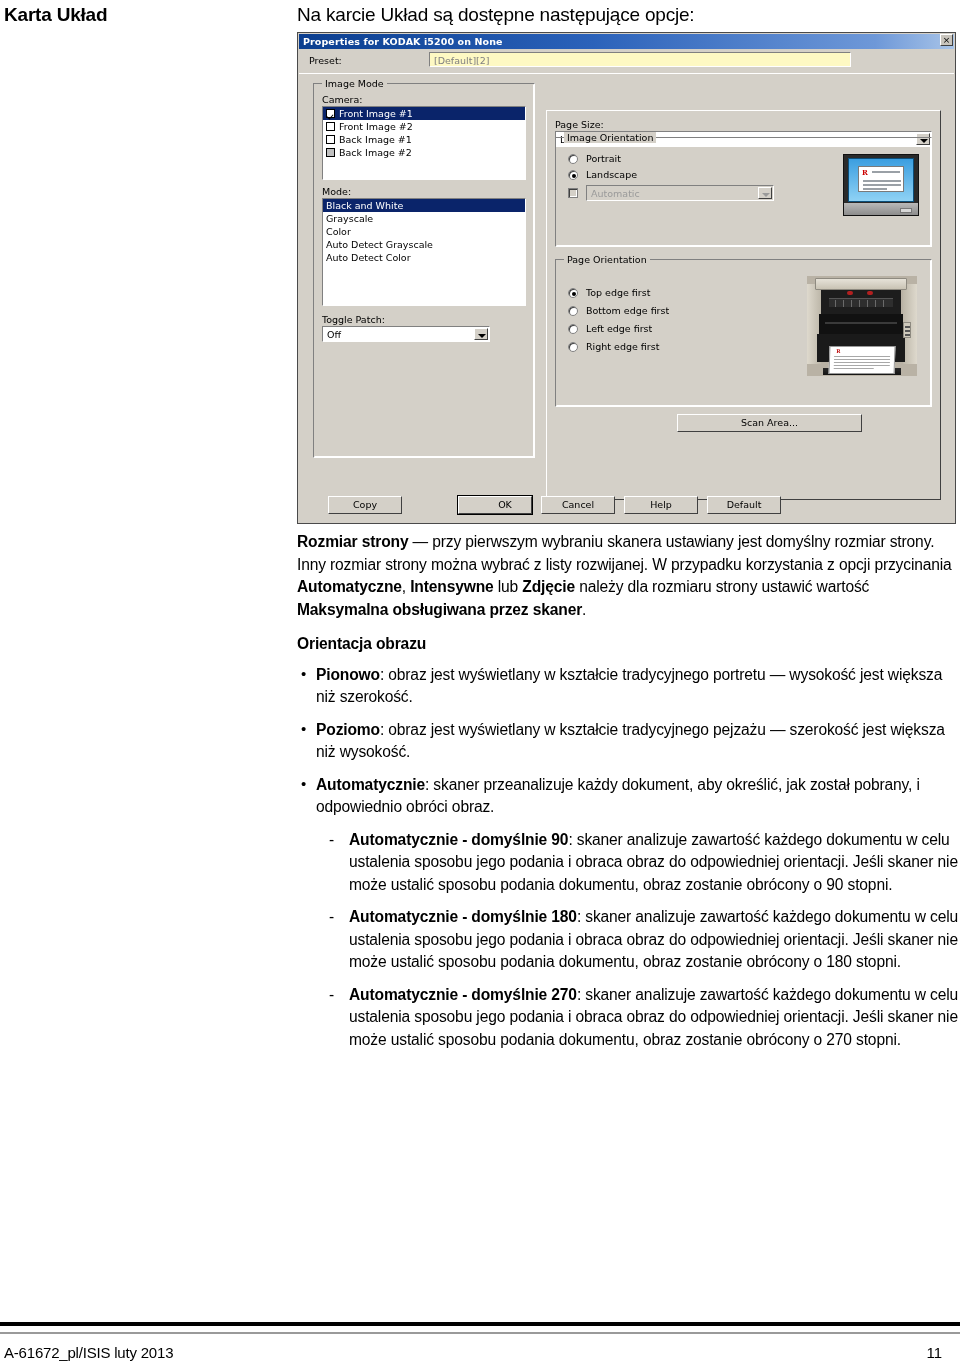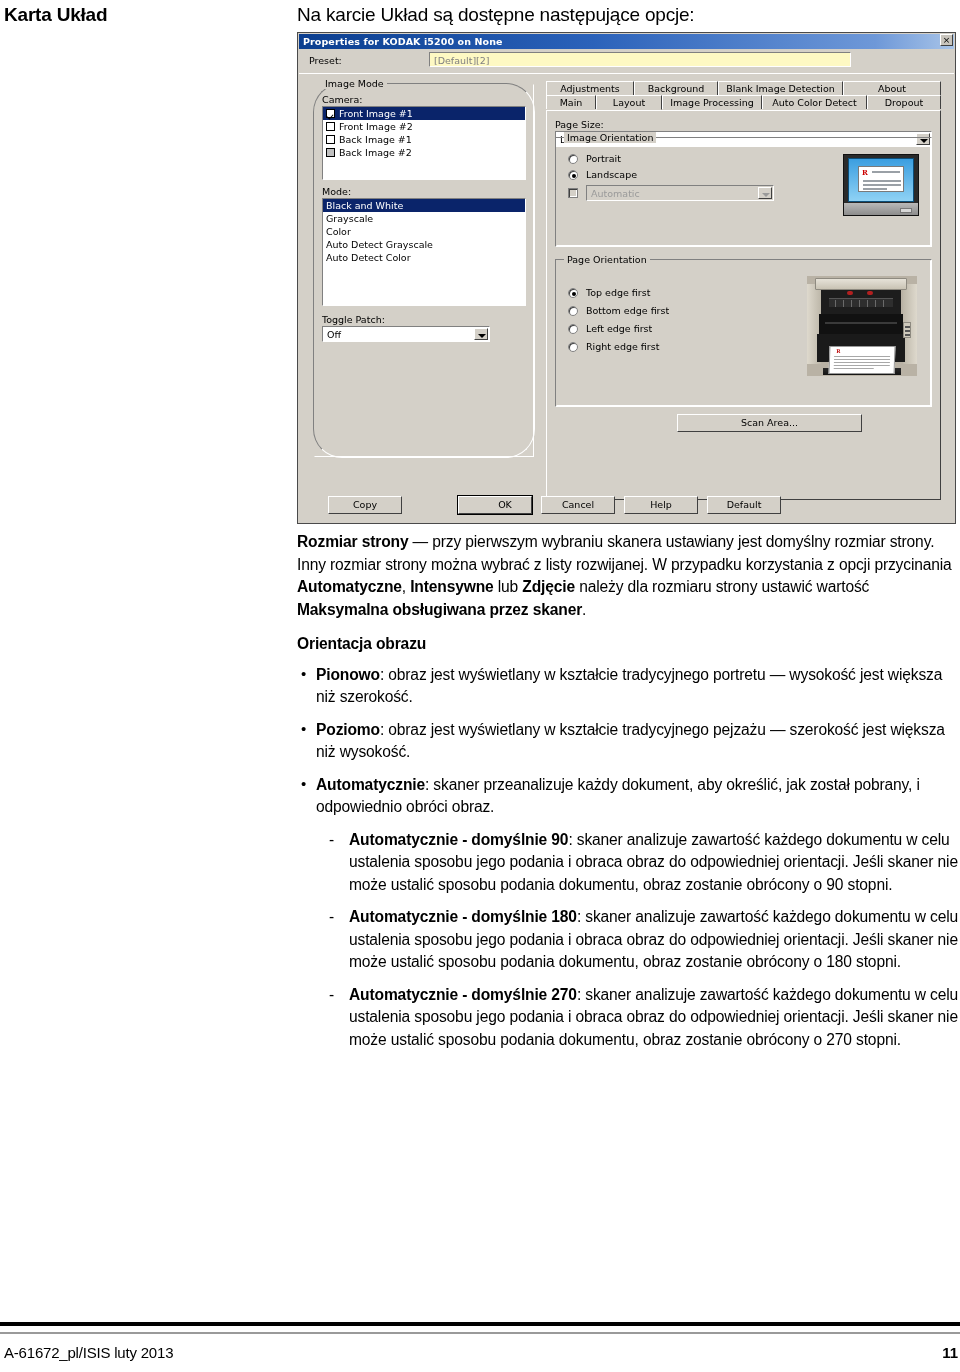--- a/index.html
+++ b/index.html
@@ -78,21 +78,21 @@
   .grp-inner {
     position:absolute; inset:0;
     border:1px solid #fff; border-left-color:transparent; border-top-color:transparent;
     pointer-events:none;
   }
   .grp-title {
     position:absolute; top:-6px; left:8px;
     background:#d4d0c8; padding:0 3px; font-size:9.5px;
   }
 
-  #grp-image-mode { left:15px; top:50px; width:222px; height:375px;border-radius:29px; }
+  #grp-image-mode { left:15px; top:50px; width:222px; height:375px; }
 
   .lbl { position:absolute; font-size:9.5px; }
 
   .listbox {
     position:absolute; background:#fff;
     border:1px solid #808080;
     border-right-color:#fff; border-bottom-color:#fff;
     overflow:hidden;
   }
   .list-item {
@@ -266,21 +266,21 @@
     background:#000;
     border-bottom:3px solid #fff;
   }
   .footer-rule2 {
     position:absolute; left:0; top:1332px; width:960px; height:2px; background:#9a9a9a;
   }
   .footer-left {
     position:absolute; left:4px; top:1344px; font-size:15px; letter-spacing:-0.2px;
   }
   .footer-right {
-    position:absolute; right:2px; top:1344px; font-size:15px; font-weight:bold;text-align:right;
+    position:absolute; right:18px; top:1344px; font-size:15px; font-weight:normal;text-align:right;
   }
 </style>
 </head>
 <body>
 
 <div class="page-head">
   <div class="chapter-title">Karta Układ</div>
   <div class="intro-line">Na karcie Układ są dostępne następujące opcje:</div>
 </div>
 
@@ -335,32 +335,20 @@
     </div>
 
     <span class="lbl" style="left:8px; top:230px;">Toggle Patch:</span>
 
     <div class="combo" style="left:8px; top:242px; width:168px;">
       <span class="cval">Off</span>
       <span class="carrow"></span>
     </div>
   </div>
 
-  <div class="tabs-wrap">
-    <div class="tab" style="left:0px;   top:0px;  width:88px;">Adjustments</div>
-    <div class="tab" style="left:88px;  top:0px;  width:84px;">Background</div>
-    <div class="tab" style="left:172px; top:0px;  width:125px;">Blank Image Detection</div>
-    <div class="tab" style="left:297px; top:0px;  width:98px;">About</div>
-
-    <div class="tab" style="left:0px;   top:14px; width:50px;">Main</div>
-    <div class="tab active" style="left:50px; top:14px; width:66px;">Layout</div>
-    <div class="tab" style="left:116px; top:14px; width:100px;">Image Processing</div>
-    <div class="tab" style="left:216px; top:14px; width:105px;">Auto Color Detect</div>
-    <div class="tab" style="left:321px; top:14px; width:74px;">Dropout</div>
-  </div>
 
   <div class="tab-panel">
 
     <span class="lbl" style="left:8px; top:8px;">Page Size:</span>
     <div class="combo" style="left:8px; top:20px; width:377px;">
       <span class="cval">Letter - 8.5 x 11 in</span>
       <span class="carrow"></span>
     </div>
 
     <div class="grp" id="grp-img-orient">

